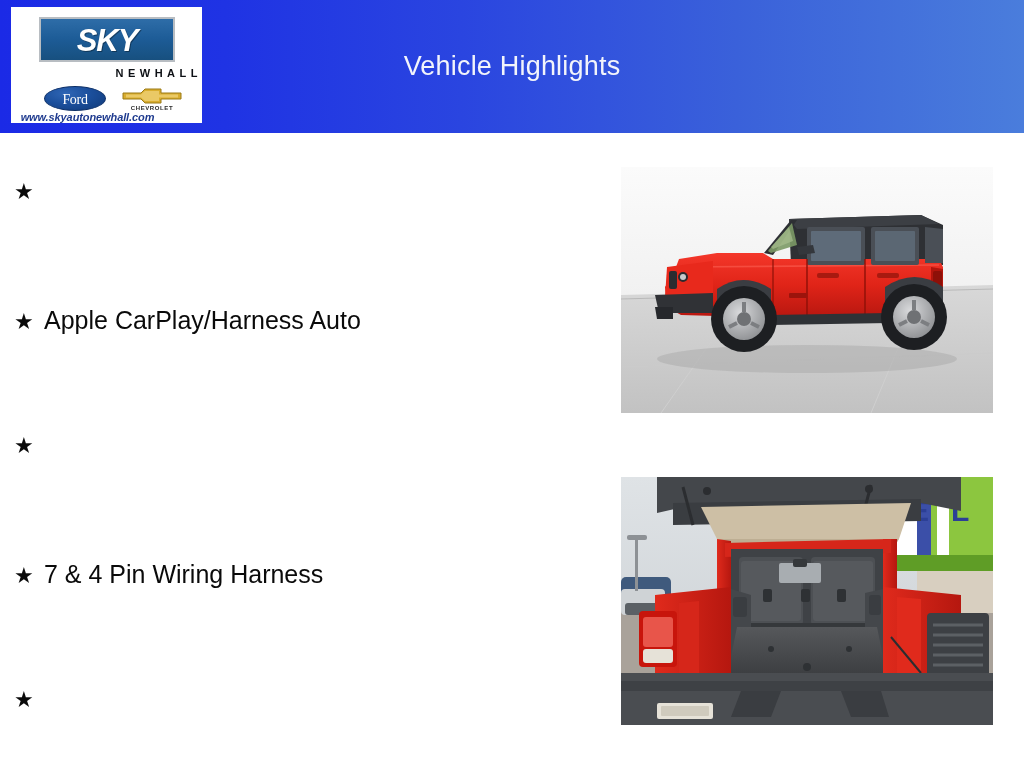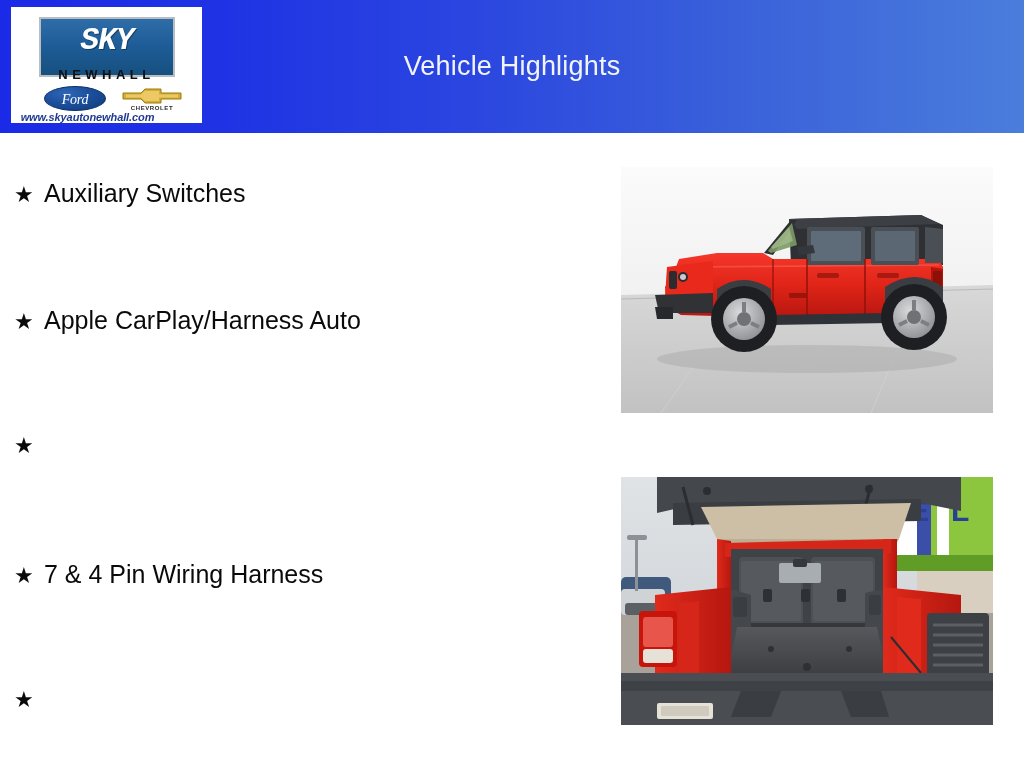--- a/index.html
+++ b/index.html
@@ -57,26 +57,25 @@
     top: 0;
     width: 191px;
     height: 116px;
   }
   
   .sky-plate {
     position: absolute;
     left: 28px;
     top: 10px;
     width: 136px;
-    height: 60px;
+    height: 45px;
     background: linear-gradient(to bottom, #2e6da8 0%, #1d5c97 48%, #17507f 100%);
     border: 2px solid #b8bdc2;
     box-sizing: border-box;
     overflow: hidden;
-    font-family: Liberation Mono, monospace;
   }
   .sky-text {
     position: absolute;
     left: 0;
     top: 0;
     width: 132px;
     height: 43px;
     display: flex;
     align-items: center;
     justify-content: center;
@@ -86,22 +85,22 @@
     font-style: italic;
     letter-spacing: -1px;
     line-height: 1;
     text-shadow: 1px 1px 0 rgba(0,0,0,0.35);
   }
   .newhall-text {
     position: absolute;
     left: 0;
     top: 60px;
     width: 191px;
-    text-align: center;
-    font-size: 13px;
+    text-align: right;
+    font-size: 11px;
     font-weight: bold;
     letter-spacing: 4.5px;
     color: #0c0f14;
   }
   
   .ford-badge {
     position: absolute;
     left: 33px;
     top: 79px;
     width: 62px;
@@ -116,21 +115,20 @@
     position: absolute;
     left: 0;
     top: 0;
     width: 60px;
     height: 25px;
     display: flex;
     align-items: center;
     justify-content: center;
     color: #ffffff;
     font-size: 14px;
-    font-style: italic;
     font-family: "Liberation Serif", serif;
     letter-spacing: -0.3px;
   }
   
   .chevy-badge {
     position: absolute;
     left: 110px;
     top: 80px;
     width: 62px;
     height: 26px;
@@ -239,21 +237,20 @@
 
       <div class="logo-url">www.skyautonewhall.com</div>
     </div>
   </div>
 </div>
 
 <div class="bullets">
 
   <div class="bullet-row" style="top:48px;">
     <span class="bullet-star">★</span>
-    <span class="bullet-label">Auxiliary Switches</span>
   </div>
 
   <div class="bullet-row" style="top:175px;">
     <span class="bullet-star">★</span>
     <span class="bullet-label">Apple CarPlay/Harness Auto</span>
   </div>
 
   <div class="bullet-row" style="top:302px;">
     <span class="bullet-star">★</span>
   </div>

